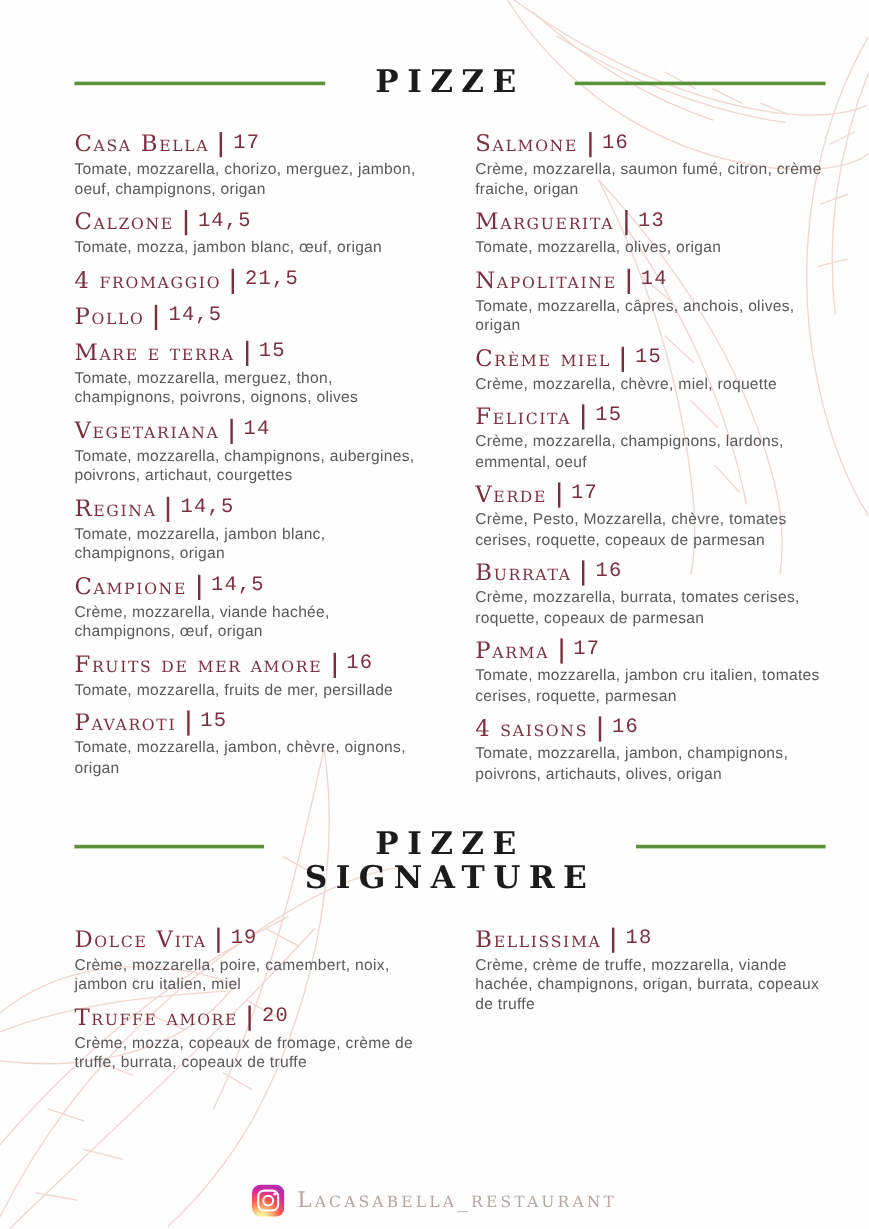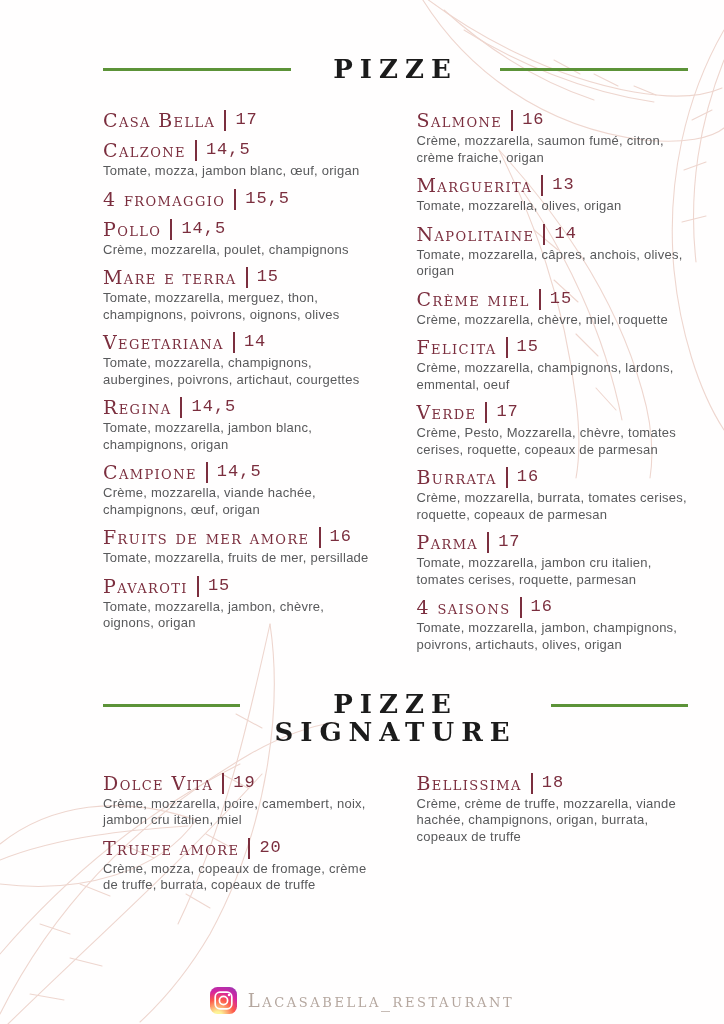--- a/index.html
+++ b/index.html
@@ -9,21 +9,21 @@
     --heading-color:#1b1b1b;
     --handle-color:#b5a79f;
     --leaf-stroke:#eaccc3;
   }
   *{box-sizing:border-box;}
   html,body{margin:0;padding:0;}
   body{
     width:724px;height:1024px;background:#ffffff;overflow:hidden;
     font-family:"Liberation Sans",sans-serif;
   }
-  .page{position:relative;width:724px;height:1024px;overflow:hidden;background:#fffefe;padding-left:41px;}
+  .page{position:relative;width:724px;height:1024px;overflow:hidden;background:#fffefe;}
   .decor{position:absolute;pointer-events:none;z-index:1;}
   .decor-tr{top:0;right:0;}
   .decor-bl{bottom:0;left:0;}
   .content{position:relative;z-index:2;padding:56px 36px 0 62px;}
 
   
   .section-header{display:flex;align-items:center;margin-bottom:26px;}
   .header-line{flex:1;height:3px;background:var(--divider-green,#5c9338);}
   .header-title{
     font-family:"DejaVu Serif",serif;font-weight:700;font-size:26px;line-height:1.05;
@@ -106,43 +106,43 @@
         <span class="header-line"></span>
       </div>
       <div class="cols">
         <div class="col">
             <div class="menu-item">
               <div class="item-header">
                 <span class="item-name">Casa Bella</span>
                 <span class="price-divider"></span>
                 <span class="item-price">17</span>
               </div>
+              <p class="item-desc">Tomate, mozzarella, chorizo, merguez, jambon, oeuf, champignons, origan</p>
             </div>
             <div class="menu-item">
               <div class="item-header">
                 <span class="item-name">Calzone</span>
                 <span class="price-divider"></span>
                 <span class="item-price">14,5</span>
               </div>
               <p class="item-desc">Tomate, mozza, jambon blanc, œuf, origan</p>
             </div>
             <div class="menu-item">
               <div class="item-header">
                 <span class="item-name">4 fromaggio</span>
                 <span class="price-divider"></span>
-                <span class="item-price">15,5</span>
+                <span class="item-price">21,5</span>
               </div>
             </div>
             <div class="menu-item">
               <div class="item-header">
                 <span class="item-name">Pollo</span>
                 <span class="price-divider"></span>
                 <span class="item-price">14,5</span>
               </div>
-              <p class="item-desc">Crème, mozzarella, poulet, champignons</p>
             </div>
             <div class="menu-item">
               <div class="item-header">
                 <span class="item-name">Mare e terra</span>
                 <span class="price-divider"></span>
                 <span class="item-price">15</span>
               </div>
               <p class="item-desc">Tomate, mozzarella, merguez, thon, champignons, poivrons, oignons, olives</p>
             </div>
             <div class="menu-item">

